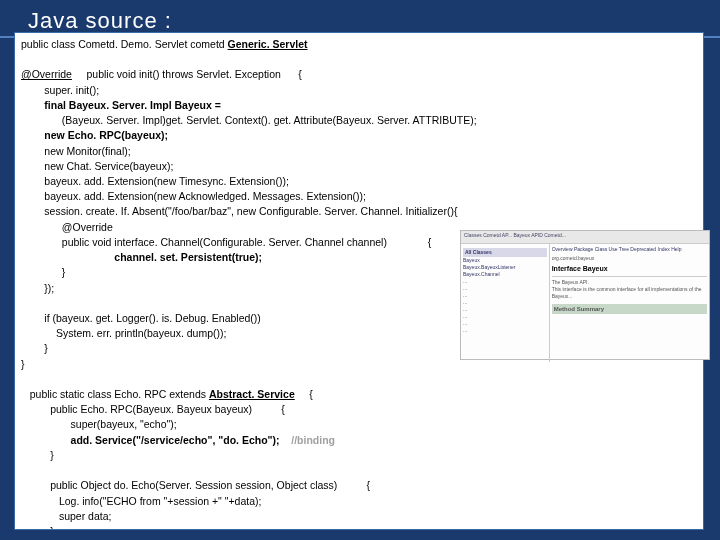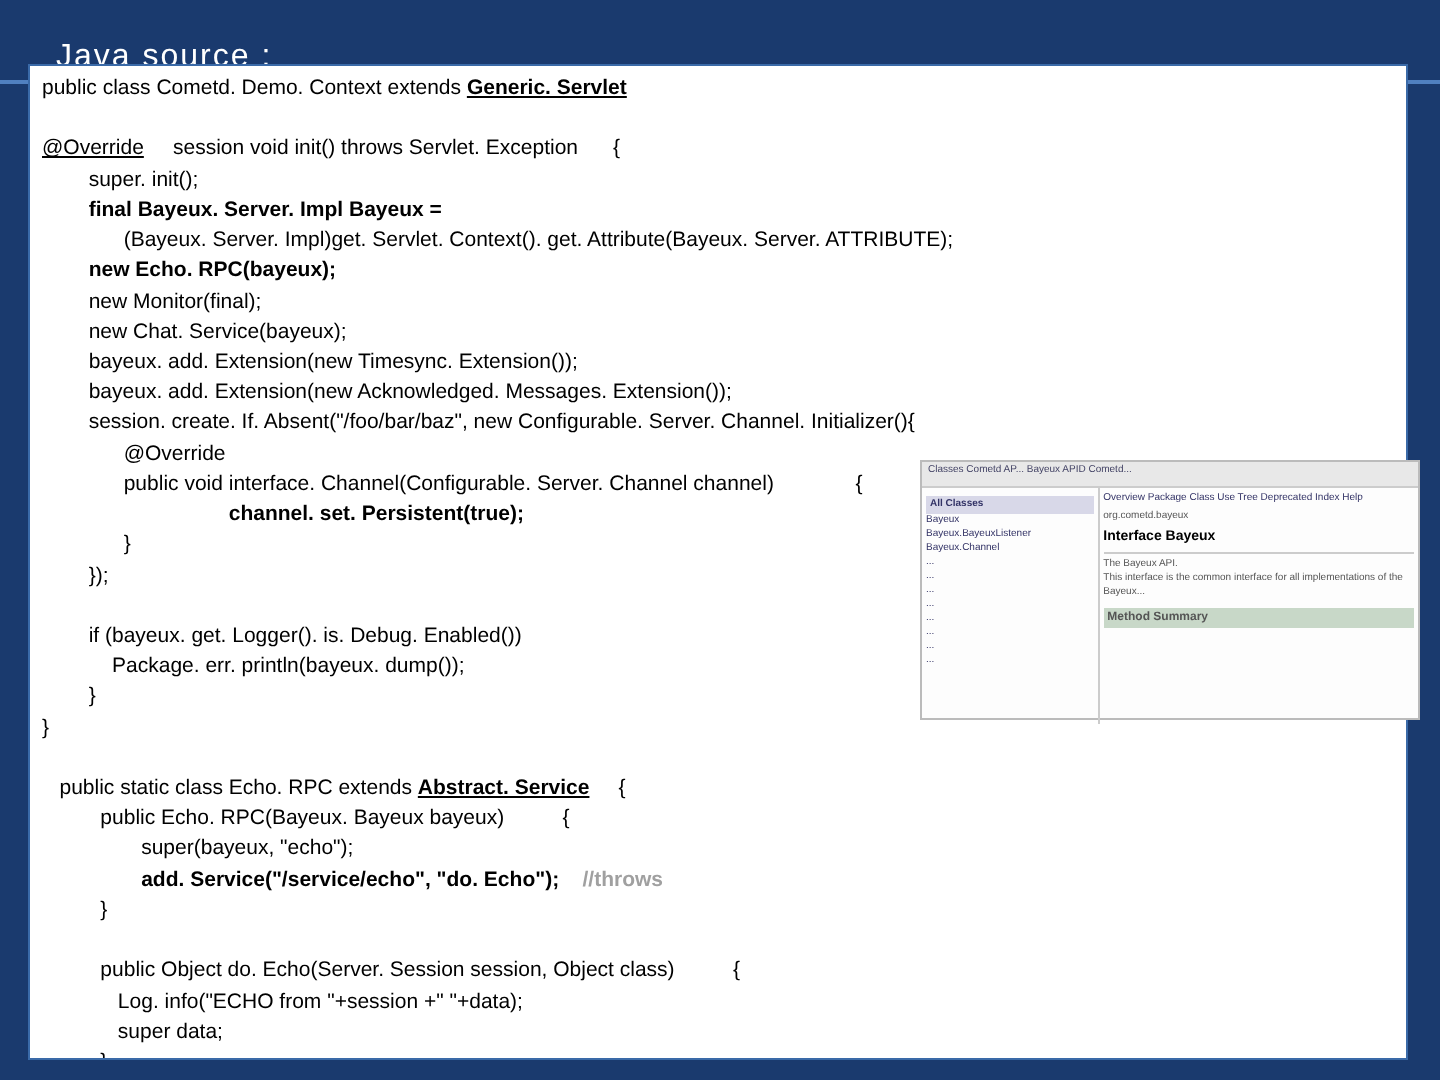--- a/index.html
+++ b/index.html
@@ -11,22 +11,22 @@
     font-family: Verdana, Arial, sans-serif;
     overflow: hidden;
   }
   .slide {
     width: 720px;
     height: 540px;
     position: relative;
   }
   .title {
     color: #fff;
-    font-size: 16px;
-    padding: 20px 12px 2px 28px;
+    font-size: 22px;
+    padding: 8px 12px 2px 28px;
     border-bottom: 2px solid #5080c0;
     letter-spacing: 1px;
   }
   .code-box {
     position: absolute;
     left: 14px;
     top: 32px;
     width: 690px;
     height: 498px;
     background: #fff;
@@ -100,47 +100,47 @@
     margin-top: 4px;
     font-size: 6px;
   }
 </style>
 </head>
 <body>
 
 <div class="slide">
   <div class="title">Java source :</div>
 
-  <div class="code-box"><span>public class Cometd. Demo. Context extends </span><span class="b u">Generic. Servlet</span>
+  <div class="code-box"><span>public class Cometd. Demo. Servlet cometd </span><span class="b u">Generic. Servlet</span>
 
-<span class="u">@Override</span><span>     session void init() throws Servlet. Exception      {</span>
+<span class="u">@Override</span><span>     public void init() throws Servlet. Exception      {</span>
 <span>        super. init();</span>
 <span class="b">        final Bayeux. Server. Impl Bayeux =</span>
 <span>              (Bayeux. Server. Impl)get. Servlet. Context(). get. Attribute(Bayeux. Server. ATTRIBUTE);</span>
 <span class="b">        new Echo. RPC(bayeux);</span>
 <span>        new Monitor(final);</span>
 <span>        new Chat. Service(bayeux);</span>
 <span>        bayeux. add. Extension(new Timesync. Extension());</span>
 <span>        bayeux. add. Extension(new Acknowledged. Messages. Extension());</span>
 <span>        session. create. If. Absent("/foo/bar/baz", new Configurable. Server. Channel. Initializer(){</span>
 <span>              @Override</span>
 <span>              public void interface. Channel(Configurable. Server. Channel channel)              {</span>
 <span class="b">                                channel. set. Persistent(true);</span>
 <span>              }</span>
 <span>        });</span>
 
 <span>        if (bayeux. get. Logger(). is. Debug. Enabled())</span>
-<span>            Package. err. println(bayeux. dump());</span>
+<span>            System. err. println(bayeux. dump());</span>
 <span>        }</span>
 <span>}</span>
 
 <span>   public static class Echo. RPC extends </span><span class="b u">Abstract. Service</span><span>     {</span>
 <span>          public Echo. RPC(Bayeux. Bayeux bayeux)          {</span>
 <span>                 super(bayeux, "echo");</span>
-<span class="b">                 add. Service("/service/echo", "do. Echo");</span><span class="b c">    //throws</span>
+<span class="b">                 add. Service("/service/echo", "do. Echo");</span><span class="b c">    //binding</span>
 <span>          }</span>
 
 <span>          public Object do. Echo(Server. Session session, Object class)          {</span>
 <span>             Log. info("ECHO from "+session +" "+data);</span>
 <span>             super data;</span>
 <span>          }</span>
 </div>
 
   <div class="inset">
     <div class="tabs">Classes  Cometd AP...  Bayeux APID Cometd...</div>

